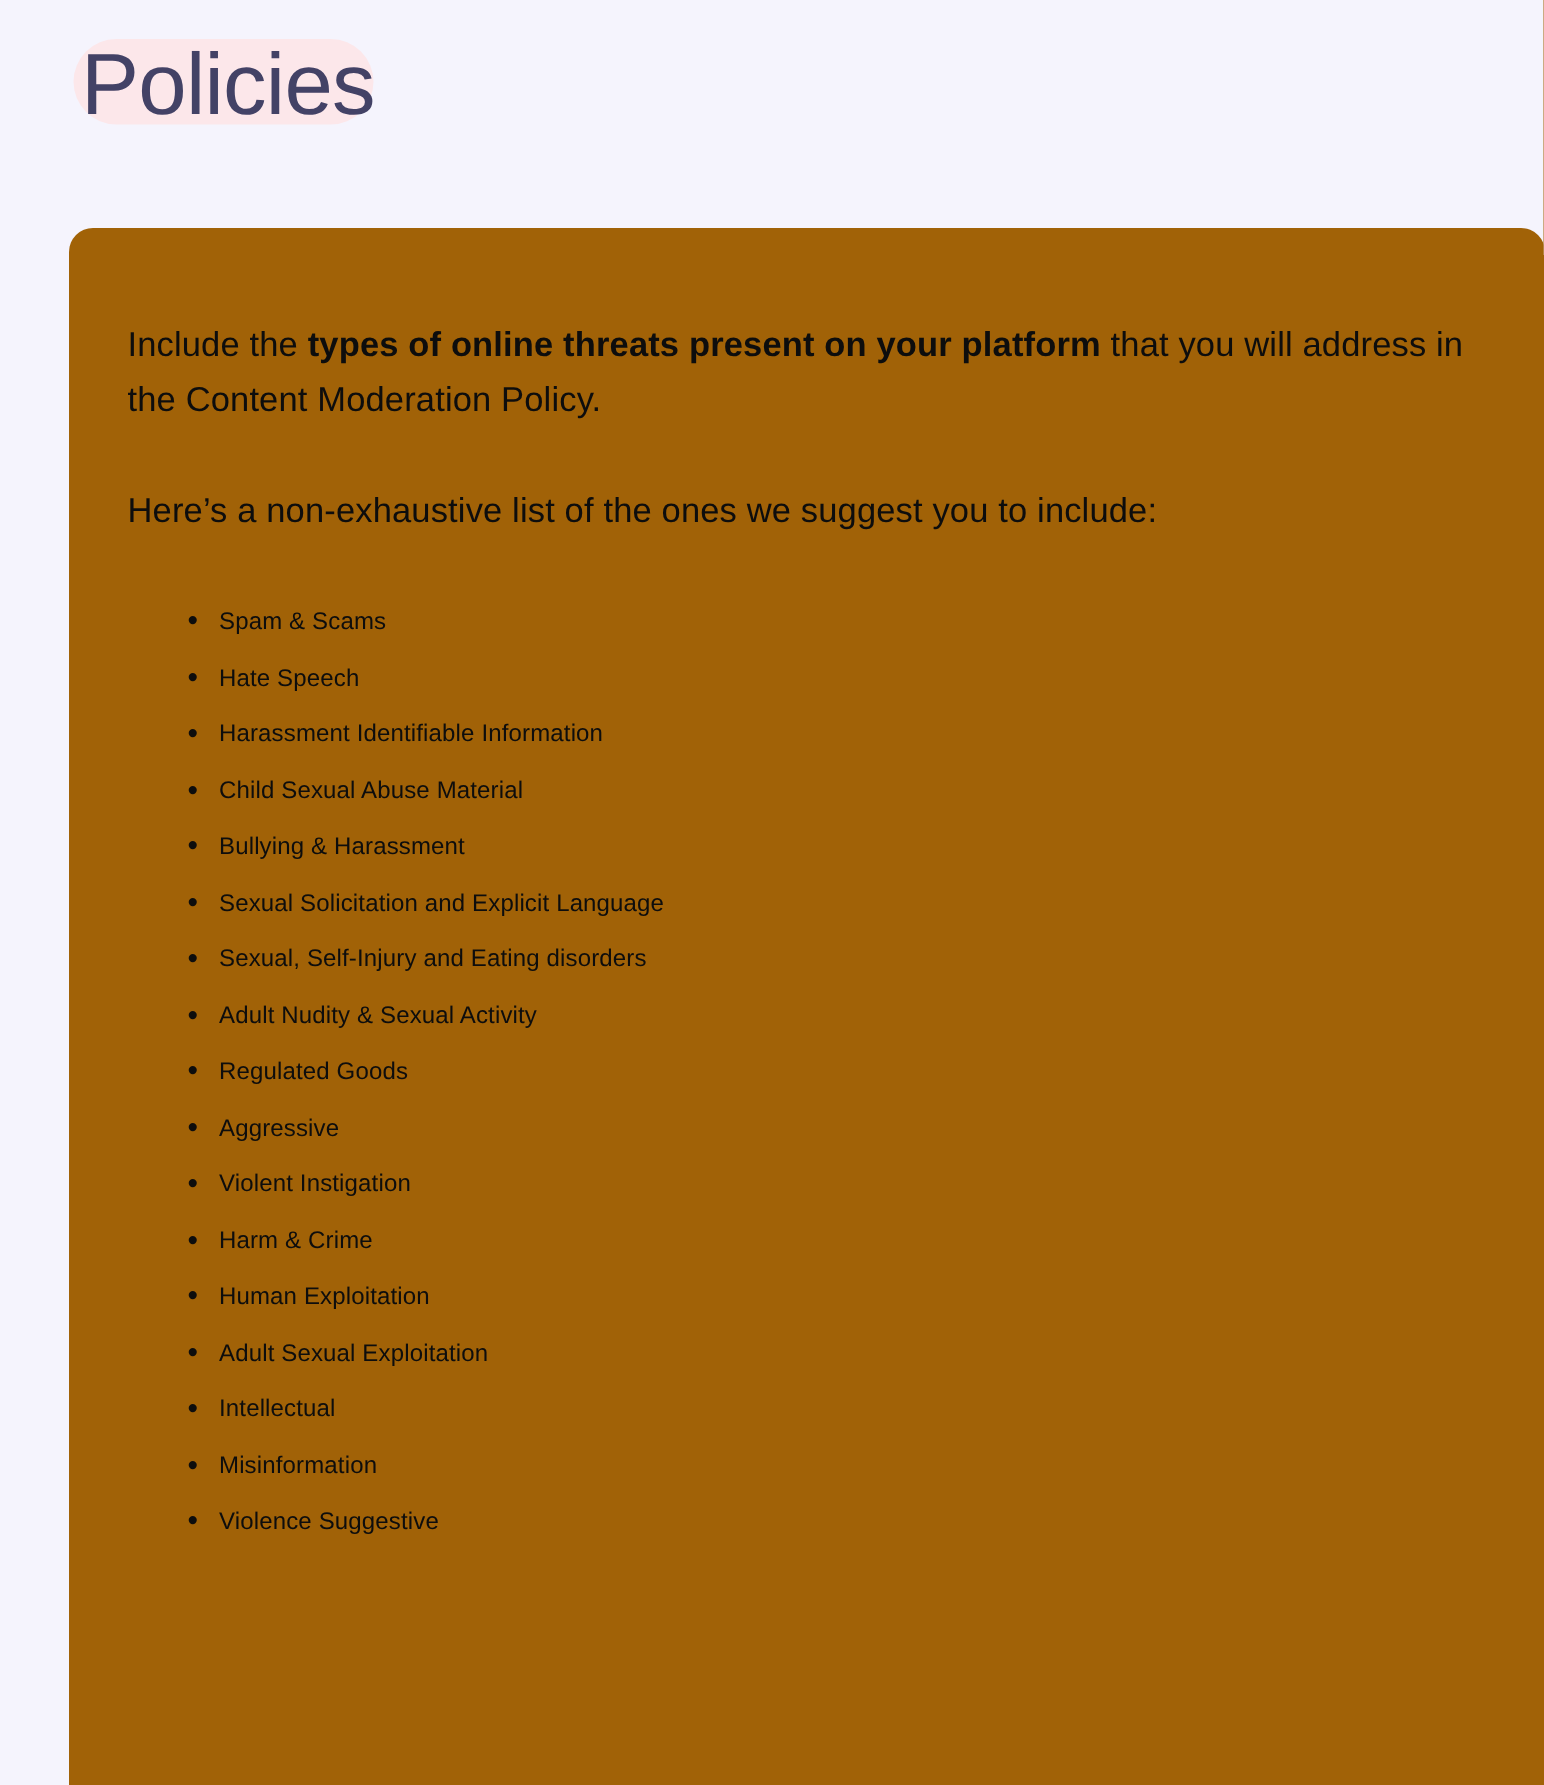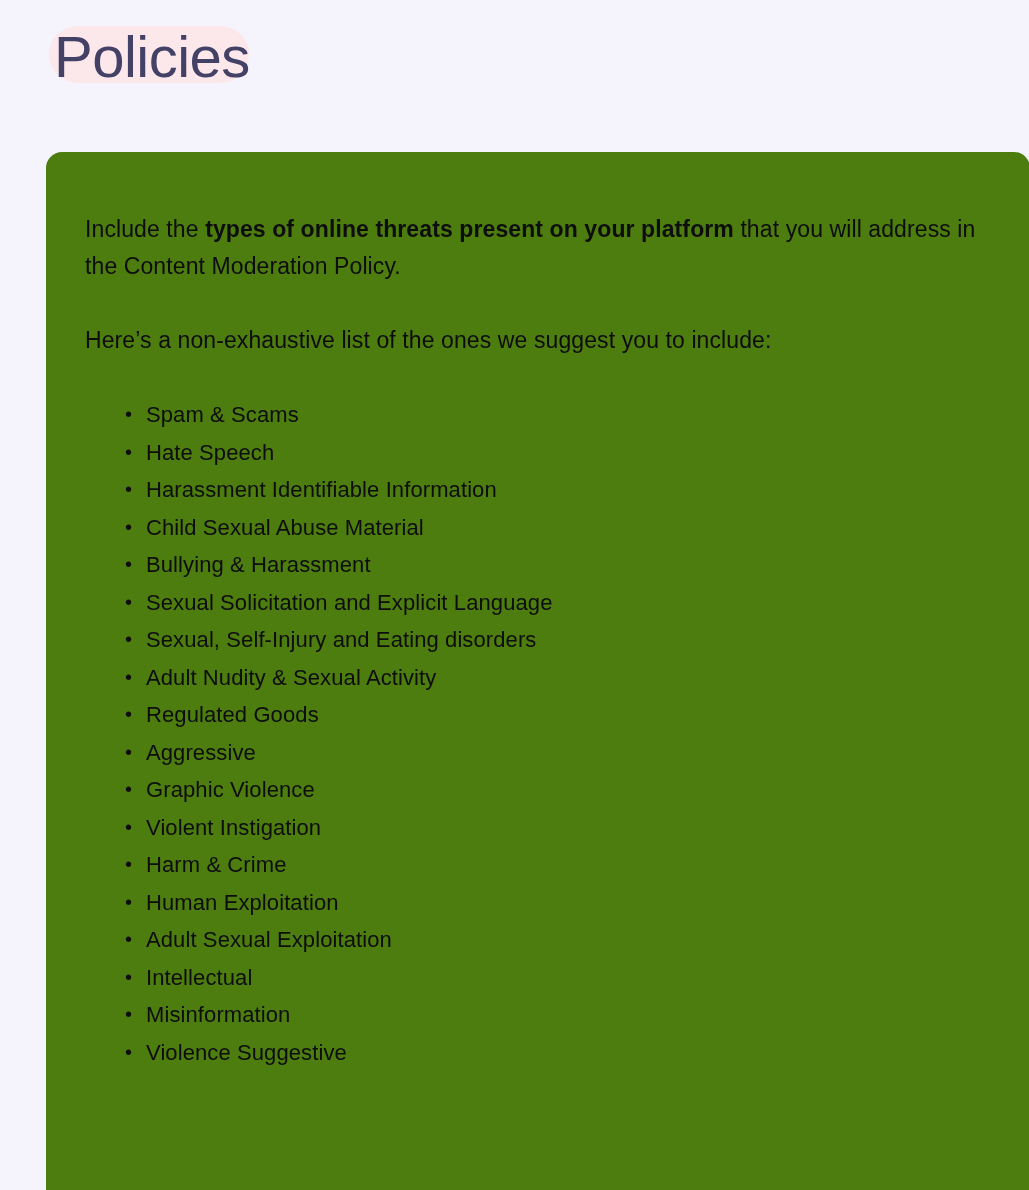--- a/index.html
+++ b/index.html
@@ -54,21 +54,21 @@
     padding-left: 8px;
   }
 
   
   .card {
     position: absolute;
     left: 22px;
     top: 152px;
     width: 984px;
     height: 1038px;
-    background: #4d7c0f;
+    background: #a16207;
     border-radius: 16px 16px 0 0;
     overflow: hidden;
   }
 
   .card-inner {
     padding: 59px 40px 0 39px;
   }
 
   .body-text {
     font-size: 23px;
@@ -89,21 +89,21 @@
 
   
   .threat-list {
     list-style: none;
     margin-top: 37px;
     padding: 0;
   }
 
   .threat-list li {
     position: relative;
-    font-size: 22px;
+    font-size: 16px;
     line-height: 37.5px;
     color: #0d0d0d;
     padding-left: 61px;
     letter-spacing: 0.1px;
     white-space: nowrap;
   }
 
   .threat-list li::before {
     content: "\2022";
     position: absolute;
@@ -135,21 +135,20 @@
           <li>Spam &amp; Scams</li>
           <li>Hate Speech</li>
           <li>Harassment Identifiable Information</li>
           <li>Child Sexual Abuse Material</li>
           <li>Bullying &amp; Harassment</li>
           <li>Sexual Solicitation and Explicit Language</li>
           <li>Sexual, Self-Injury and Eating disorders</li>
           <li>Adult Nudity &amp; Sexual Activity</li>
           <li>Regulated Goods</li>
           <li>Aggressive</li>
-          <li>Graphic Violence</li>
           <li>Violent Instigation</li>
           <li>Harm &amp; Crime</li>
           <li>Human Exploitation</li>
           <li>Adult Sexual Exploitation</li>
           <li>Intellectual</li>
           <li>Misinformation</li>
           <li>Violence Suggestive</li>
         </ul>
 
     </div>

